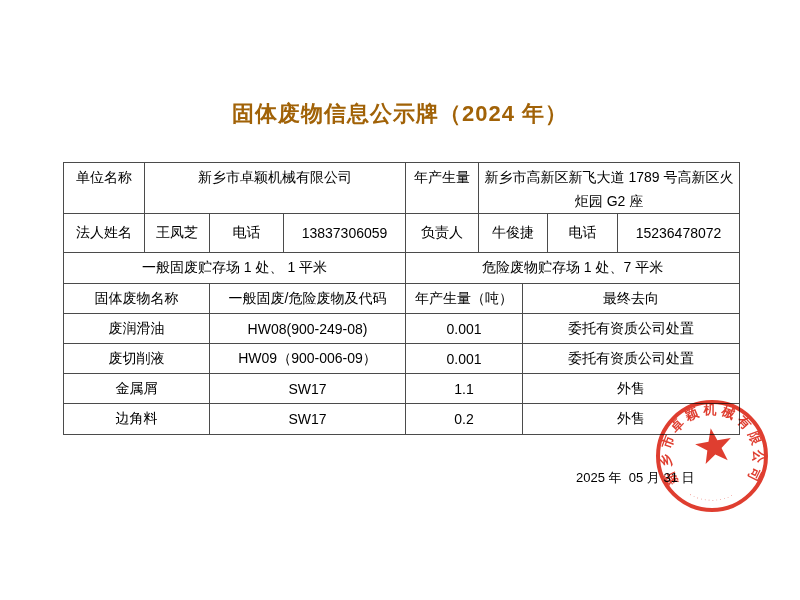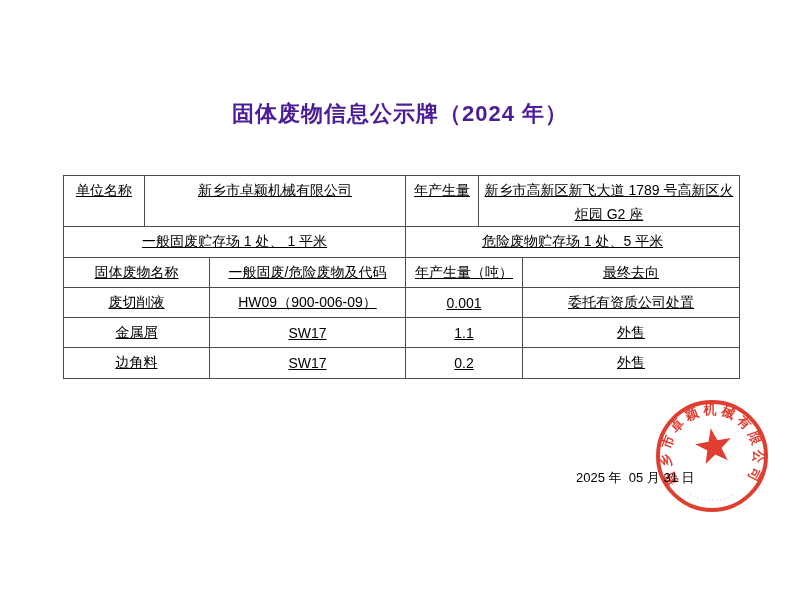--- a/index.html
+++ b/index.html
@@ -17,31 +17,30 @@
     overflow: hidden;
   }
   .doc-title {
     position: absolute;
     top: 99px;
     left: 0;
     width: 800px;
     text-align: center;
     font-size: 22px;
     font-weight: bold;
-    color: #4c1d95;
+    color: #a16207;
     letter-spacing: 1px;
   }
   table.notice {
     position: absolute;
     left: 63px;
-    top: 175px;
+    top: 162px;
     width: 676px;
     border-collapse: collapse;
     table-layout: fixed;
-    text-decoration: underline;
   }
   table.notice td {
     border: 1px solid #4b4b4b;
     font-size: 14px;
     color: #000;
     text-align: center;
     vertical-align: middle;
     padding: 0 4px;
     overflow: hidden;
   }
@@ -112,29 +111,45 @@
         <col style="width:70px">
         <col style="width:122px">
     </colgroup>
     <tbody>
         <tr class="r1">
       <td>单位名称</td>
       <td colspan="3" class="left-align">新乡市卓颖机械有限公司</td>
       <td>年产生量</td>
       <td colspan="4">新乡市高新区新飞大道 1789 号高新区火炬园 G2 座</td>
     </tr>
+    <tr class="r2">
+      <td>法人姓名</td>
+      <td>王凤芝</td>
+      <td>电话</td>
+      <td>13837306059</td>
+      <td>负责人</td>
+      <td colspan="2">牛俊捷</td>
+      <td>电话</td>
+      <td>15236478072</td>
+    </tr>
     <tr class="r3">
       <td colspan="4">一般固废贮存场 1 处、 1 平米</td>
-      <td colspan="5">危险废物贮存场 1 处、5 平米</td>
+      <td colspan="5">危险废物贮存场 1 处、7 平米</td>
     </tr>
     <tr class="r4">
       <td colspan="2">固体废物名称</td>
       <td colspan="2">一般固废/危险废物及代码</td>
       <td colspan="2">年产生量（吨）</td>
       <td colspan="3">最终去向</td>
+    </tr>
+    <tr class="r5">
+      <td colspan="2">废润滑油</td>
+      <td colspan="2">HW08(900-249-08)</td>
+      <td colspan="2">0.001</td>
+      <td colspan="3">委托有资质公司处置</td>
     </tr>
     <tr class="r6">
       <td colspan="2">废切削液</td>
       <td colspan="2">HW09（900-006-09）</td>
       <td colspan="2">0.001</td>
       <td colspan="3">委托有资质公司处置</td>
     </tr>
     <tr class="r7">
       <td colspan="2">金属屑</td>
       <td colspan="2">SW17</td>

